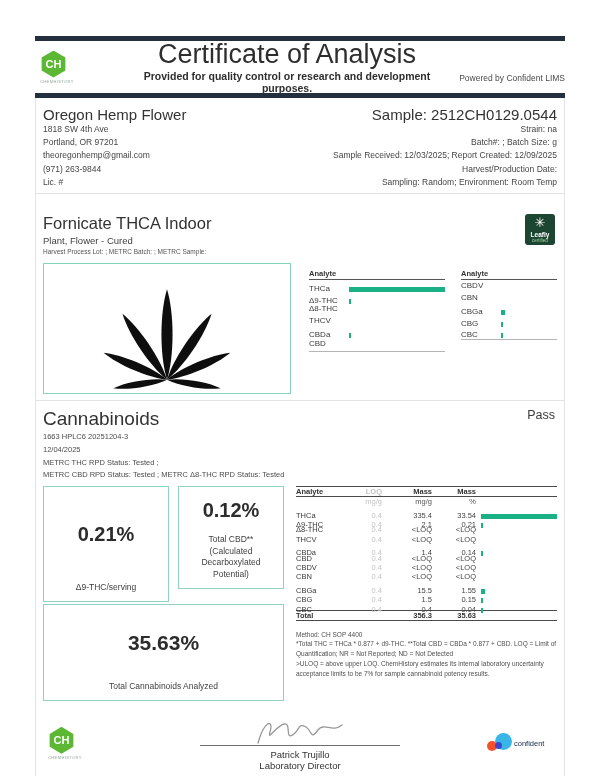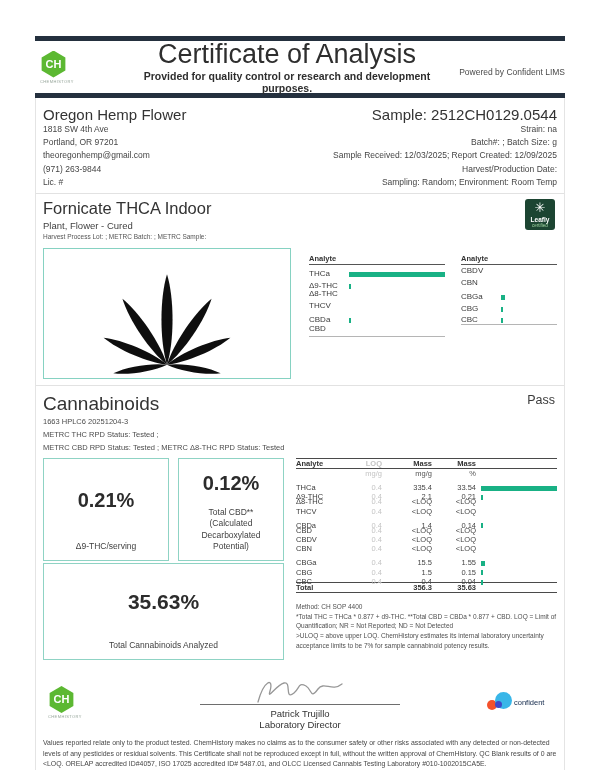--- a/index.html
+++ b/index.html
@@ -10,36 +10,36 @@
   .topbar{margin-top:36px;}
 
   
   header{display:flex;align-items:center;height:52px;}
   .logo-block{width:86px;display:flex;flex-direction:column;align-items:flex-start;padding-left:5px;}
   .hex{width:27px;height:27px;background:#5cb832;clip-path:polygon(50% 0,94% 26%,94% 74%,50% 100%,6% 74%,6% 26%);color:#fff;font-weight:bold;font-size:11px;display:flex;align-items:center;justify-content:center;}
   .hex-caption{font-size:4px;letter-spacing:.4px;color:#96a59a;margin-top:1px;}
   .title-wrap{flex:1;text-align:center;}
   .doc-title{font-size:27px;font-weight:400;color:#2e2e2e;line-height:1.05;}
   .doc-subtitle{font-size:10.5px;font-weight:bold;color:#2e2e2e;margin-top:1px;}
-  .powered{width:112px;font-size:8.5px;color:#4a4a4a;text-align:right;align-self:flex-end;padding-bottom:16px;}
+  .powered{width:112px;font-size:8.5px;color:#4a4a4a;text-align:right;align-self:flex-end;padding-bottom:10px;}
 
   .frame{border-left:1px solid #e4e4e4;border-right:1px solid #e4e4e4;padding:0 7px;}
 
   
   .info-row{display:flex;justify-content:space-between;padding-top:8px;min-height:84px;}
   .client-name{font-size:15px;color:#333;}
   .client-line{font-size:8.5px;color:#454545;line-height:1.55;}
   .sample-block{text-align:right;}
   .sample-id{font-size:15px;color:#333;}
   .sample-line{font-size:8.5px;color:#454545;line-height:1.55;}
 
   .divider{border:none;border-top:1px solid #e2e2e2;margin:4px -7px 0;}
 
   
-  .product{position:relative;padding:5px 0 4px;}
+  .product{position:relative;padding:5px 0 4px;margin-top:15px;}
   .product-name{font-size:16.5px;color:#333;}
   .product-type{font-size:9.5px;color:#3f3f3f;margin-top:2px;}
   .product-metrc{font-size:6.5px;color:#555;margin-top:2px;}
   .leafly{position:absolute;right:2px;top:5px;width:30px;background:#1c4532;border-radius:3px;text-align:center;padding:2px 0 2px;}
   .leafly-star{color:#fff;font-size:13px;line-height:1.1;}
   .leafly-name{color:#fff;font-size:6.5px;font-weight:bold;margin-top:1px;}
   .leafly-cert{color:#9fd4a0;font-size:4.5px;}
 
   
   .visual-row{display:flex;gap:18px;margin-top:4px;height:133px;}
@@ -55,21 +55,21 @@
   
   .cann{padding-top:7px;}
   .cann-head{position:relative;}
   .cann-title{font-size:19px;font-weight:400;color:#333;}
   .cann-meta{font-size:7.5px;color:#4c4c4c;line-height:1.45;margin-top:2px;}
   .pass{position:absolute;right:2px;top:0;font-size:12.5px;color:#3a3a3a;}
   .cann-body{display:flex;gap:12px;margin-top:5px;}
   .left-col{width:256px;}
   .box-row{display:flex;gap:9px;}
   .sbox{border:1.5px solid #8fd3c4;display:flex;flex-direction:column;align-items:center;background:#fff;}
-  .sbox-1{width:126px;height:103px;}
+  .sbox-1{width:126px;height:116px;}
   .sbox-2{flex:1;height:103px;}
   .sbox-3{width:100%;height:97px;margin-top:2px;}
   .sbox .val-wrap{flex:1;display:flex;align-items:center;}
   .sbox .val{font-size:20px;font-weight:bold;color:#2c2c2c;}
   .sbox-3 .val{font-size:21px;}
   .sbox .lbl{font-size:8.5px;color:#3f3f3f;text-align:center;padding:0 10px;margin-bottom:8px;line-height:1.35;}
 
   .right-col{flex:1;}
   .ctable{width:100%;}
   .trow{display:grid;grid-template-columns:50px 36px 50px 44px 1fr;align-items:center;height:9.4px;}
@@ -232,20 +232,21 @@
       </div>
     </section>
 
     <hr class="divider">
 
     <section class="cann">
       <div class="cann-head">
         <div class="cann-title">Cannabinoids</div>
         <div class="pass">Pass</div>
         <div class="cann-meta">1663 HPLC6 20251204-3</div>
+        <div class="cann-meta">12/04/2025</div>
         <div class="cann-meta">METRC THC RPD Status: Tested ;</div>
         <div class="cann-meta">METRC CBD RPD Status: Tested ; METRC Δ8-THC RPD Status: Tested</div>
       </div>
       <div class="cann-body">
         <div class="left-col">
           <div class="box-row">
             <div class="sbox sbox-1">
               <div class="val-wrap">
                   <div class="val">0.21%</div>
                 </div>

